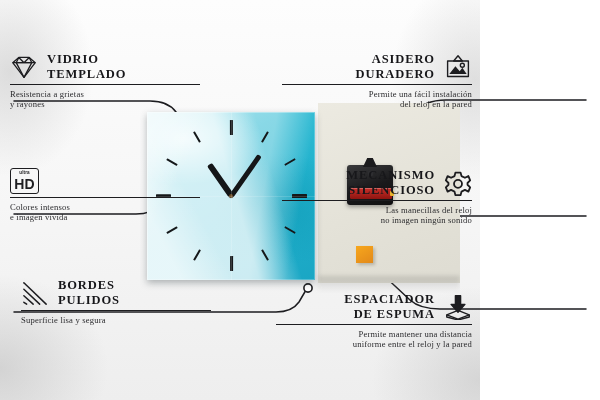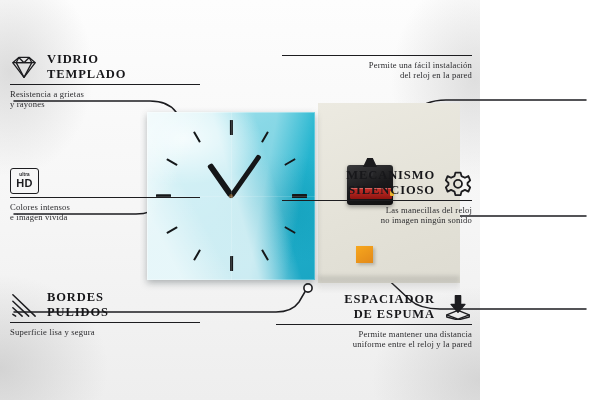--- a/index.html
+++ b/index.html
@@ -52,21 +52,21 @@
   .ico{width:28px;height:26px;flex:0 0 28px;display:block;}
 
   
   .hdbox{
     width:27px;height:24px;border:1.7px solid #1d1d20;border-radius:3px;
     display:flex;flex-direction:column;align-items:center;justify-content:center;
     line-height:1;flex:0 0 27px;
   }
   .hd-sm{font-size:4.6px;font-weight:bold;letter-spacing:.1px;color:#1d1d20;
          font-family:"Liberation Sans",sans-serif;}
-  .hd-lg{font-size:11px;font-weight:bold;color:#1d1d20;letter-spacing:.2px;
+  .hd-lg{font-size:14px;font-weight:bold;color:#1d1d20;letter-spacing:.2px;
          font-family:"Liberation Sans",sans-serif;margin-top:.5px;text-align:center;}
 
   
   #photo{
     position:absolute;left:140px;top:103px;width:320px;height:190px;
     overflow:hidden;
   }
   #wallpanel{
     position:absolute;left:178px;top:0px;width:142px;height:180px;
     background:linear-gradient(160deg,#eceae1 0%,#e4e2d8 55%,#dedcd2 100%);
@@ -207,38 +207,50 @@
       <div class="hdbox">
         <span class="hd-sm">ultra</span>
         <span class="hd-lg">HD</span>
       </div>
     </div>
     <div class="rule"></div>
     <div class="feat-desc">Colores intensos
 e imagen vívida</div>
   </div>
 
-  <div class="feat left" style="top:290px;">
+  <div class="feat left" style="top:278px;margin-left:11px;">
     <div class="feat-head">
       <svg class="ico" viewBox="0 0 30 28">
         <g stroke="#1d1d20" stroke-width="1.6" stroke-linecap="round">
           <line x1="3" y1="3" x2="27" y2="26"></line>
           <line x1="3" y1="10" x2="20" y2="26"></line>
           <line x1="3" y1="17" x2="13" y2="26"></line>
           <line x1="3" y1="24" x2="6" y2="26"></line>
         </g>
       </svg>
       <div class="feat-title">BORDES
 PULIDOS</div>
     </div>
     <div class="rule"></div>
     <div class="feat-desc">Superficie lisa y segura</div>
   </div>
 
   <div class="feat right" style="top:52px;">
+    <div class="feat-head">
+      <svg class="ico" viewBox="0 0 32 30">
+        <g fill="none" stroke="#1d1d20" stroke-width="1.6" stroke-linejoin="round">
+          <path d="M16,2 L11,8 L21,8 Z"></path>
+          <rect x="4" y="8" width="24" height="18"></rect>
+          <path d="M6,23 L13,14 L18,20 L21,16 L26,23 Z" fill="#1d1d20" stroke="none"></path>
+          <circle cx="21" cy="13" r="2.3"></circle>
+        </g>
+      </svg>
+      <div class="feat-title">ASIDERO
+DURADERO</div>
+    </div>
     <div class="rule"></div>
     <div class="feat-desc">Permite una fácil instalación
 del reloj en la pared</div>
   </div>
 
   <div class="feat right" style="top:168px;">
     <div class="feat-head">
       <svg class="ico" viewBox="0 0 32 30">
         <g fill="none" stroke="#1d1d20" stroke-width="2.1" stroke-linejoin="round">
           <path d="M13,3 L19,3 L20,7 L24,9 L28,7 L30,12 L27,15 L27,17 L30,20 L28,25 L24,23 L20,25 L19,29 L13,29 L12,25 L8,23 L4,25 L2,20 L5,17 L5,15 L2,12 L4,7 L8,9 L12,7 Z"></path>

